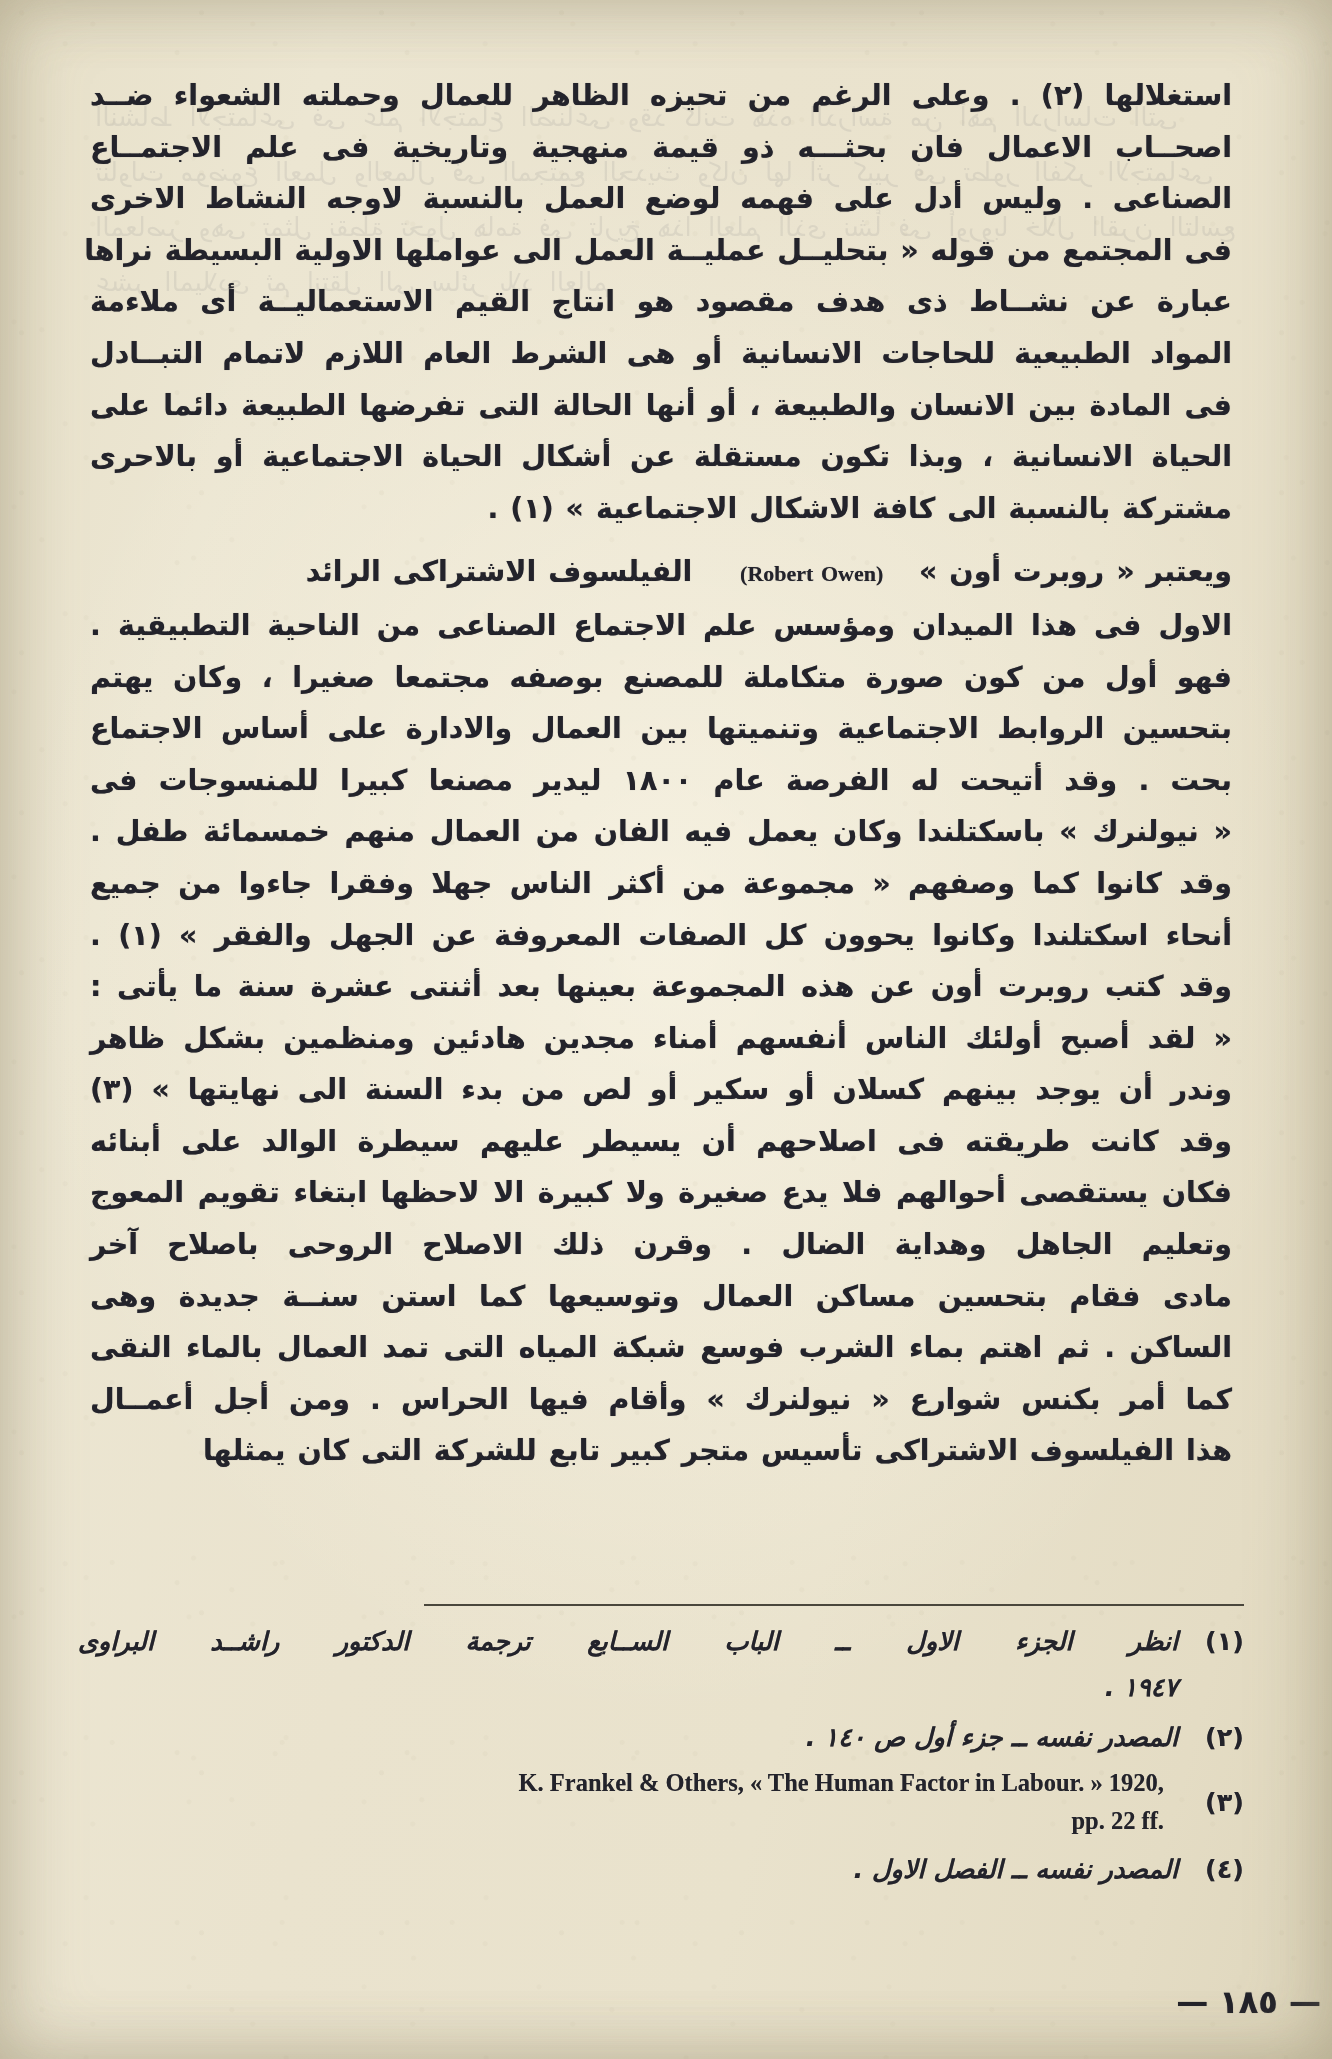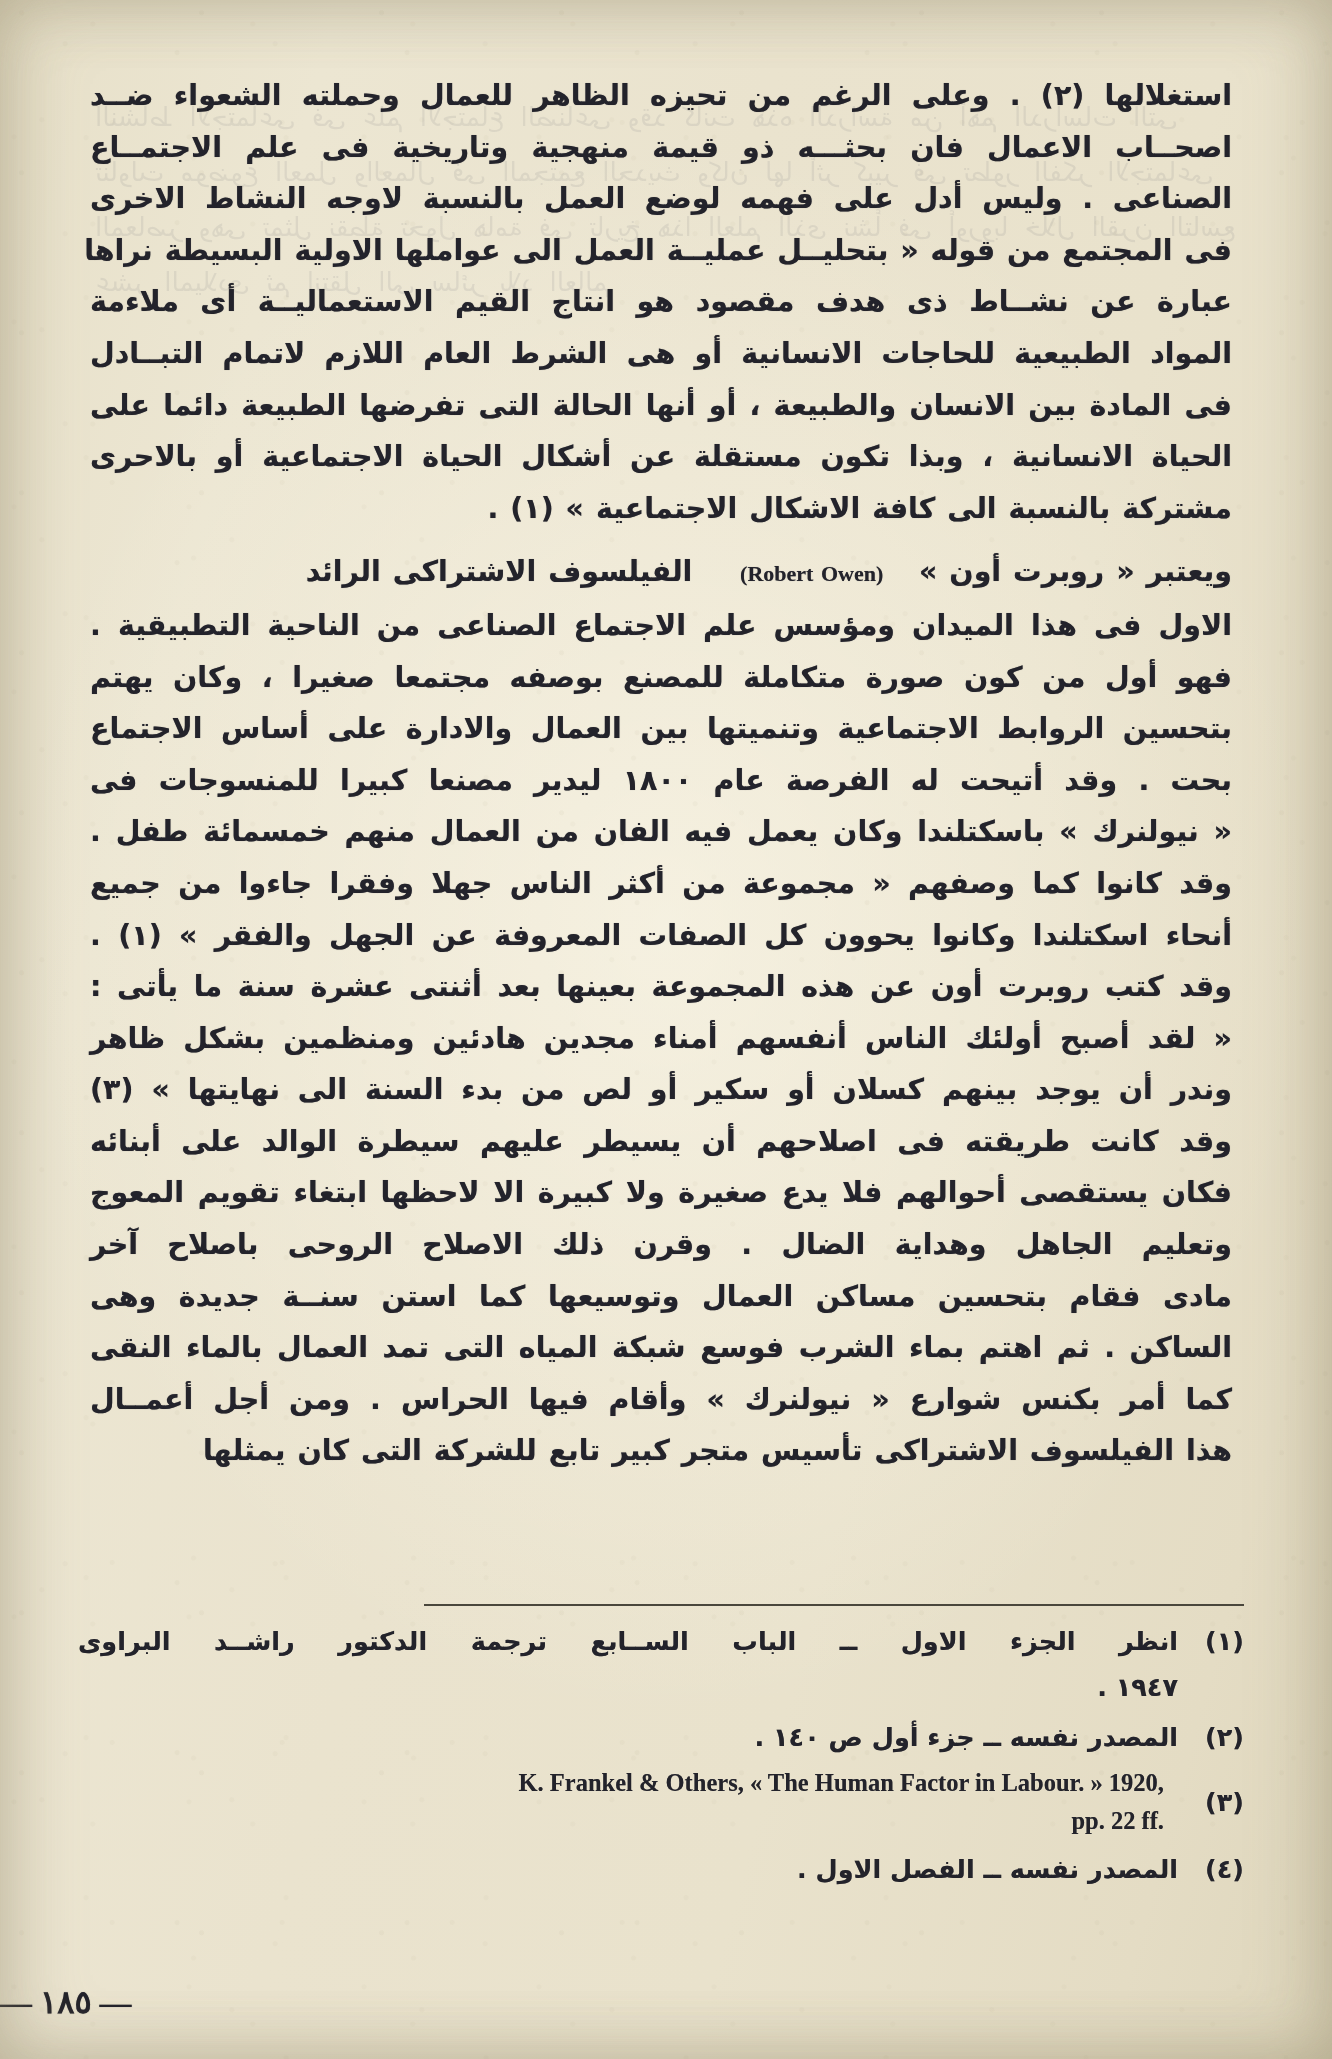--- a/index.html
+++ b/index.html
@@ -149,20 +149,21 @@
   .fn-num {
     flex: 0 0 auto;
     width: 58px;
     text-align: right;
     padding-left: 8px;
   }
 
   .fn-body {
     flex: 1 1 auto;
     text-align: justify;
+    font-style: italic;
   }
 
   .fn-body .l {
     display: block;
     text-align: justify;
     text-align-last: justify;
     white-space: nowrap;
   }
   .fn-body .l.last { text-align-last: right; }
 
@@ -183,28 +184,27 @@
 
   .fn.latin-fn .fn-num {
     align-self: center;
   }
 
   .folio {
     position: absolute;
     bottom: 38px;
     left: 0;
     right: 11px;
-    text-align: left;
+    text-align: right;
     direction: rtl;
     font-size: 32px;
     font-weight: 700;
     color: #23232b;
     letter-spacing: 3px;
     text-shadow: 0 0 .8px rgba(35,35,43,.5);
-    font-family: Liberation Serif, serif;
   }
 </style>
 </head>
 <body>
 
 <div class="page">
 
   <div class="grain"></div>
 
   <div class="showthrough">النشاط الاجتماعى فى علم الاجتماع الصناعى وقد كانت هذه الدراسة من أهم الدراسات التى تناولت موضوع العمل والعمال فى المجتمع الحديث وكان لها أثر كبير فى تطور الفكر الاجتماعى المعاصر وهى تمثل نقطة تحول هامة فى تاريخ هذا العلم الذى نشأ فى أوروبا خلال القرن التاسع عشر الميلادى ثم انتقل الى سائر بلاد العالم</div>

